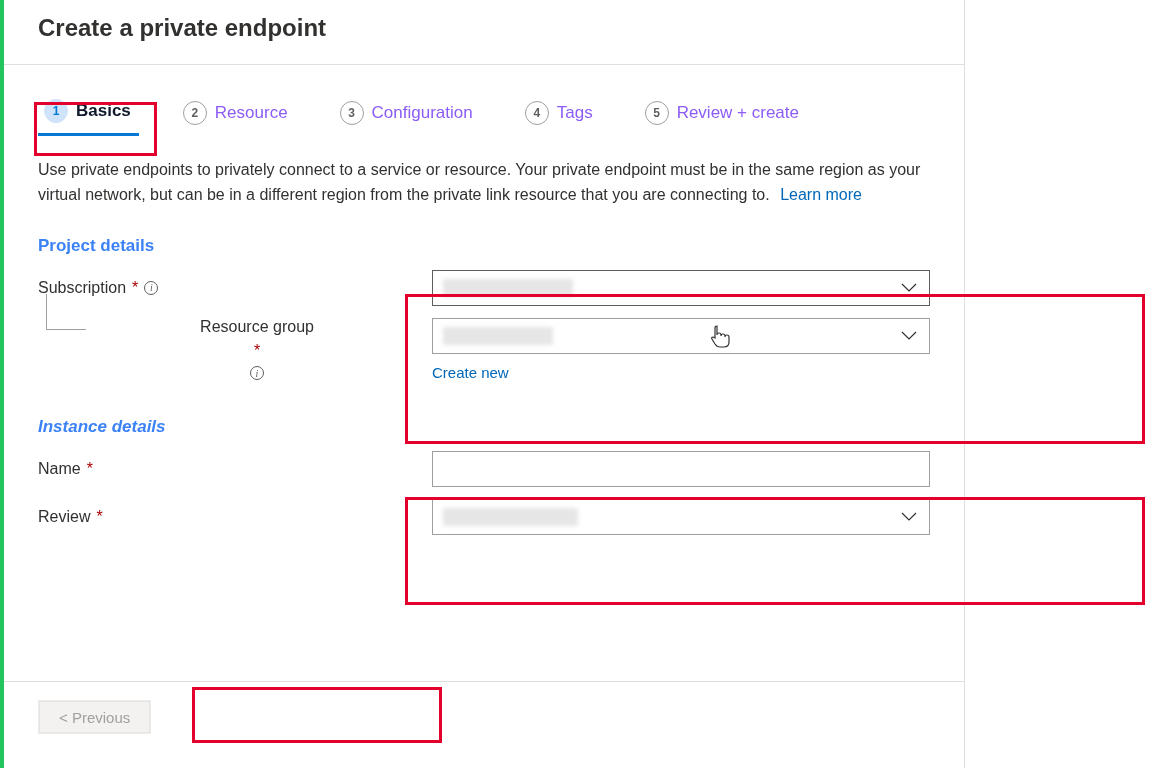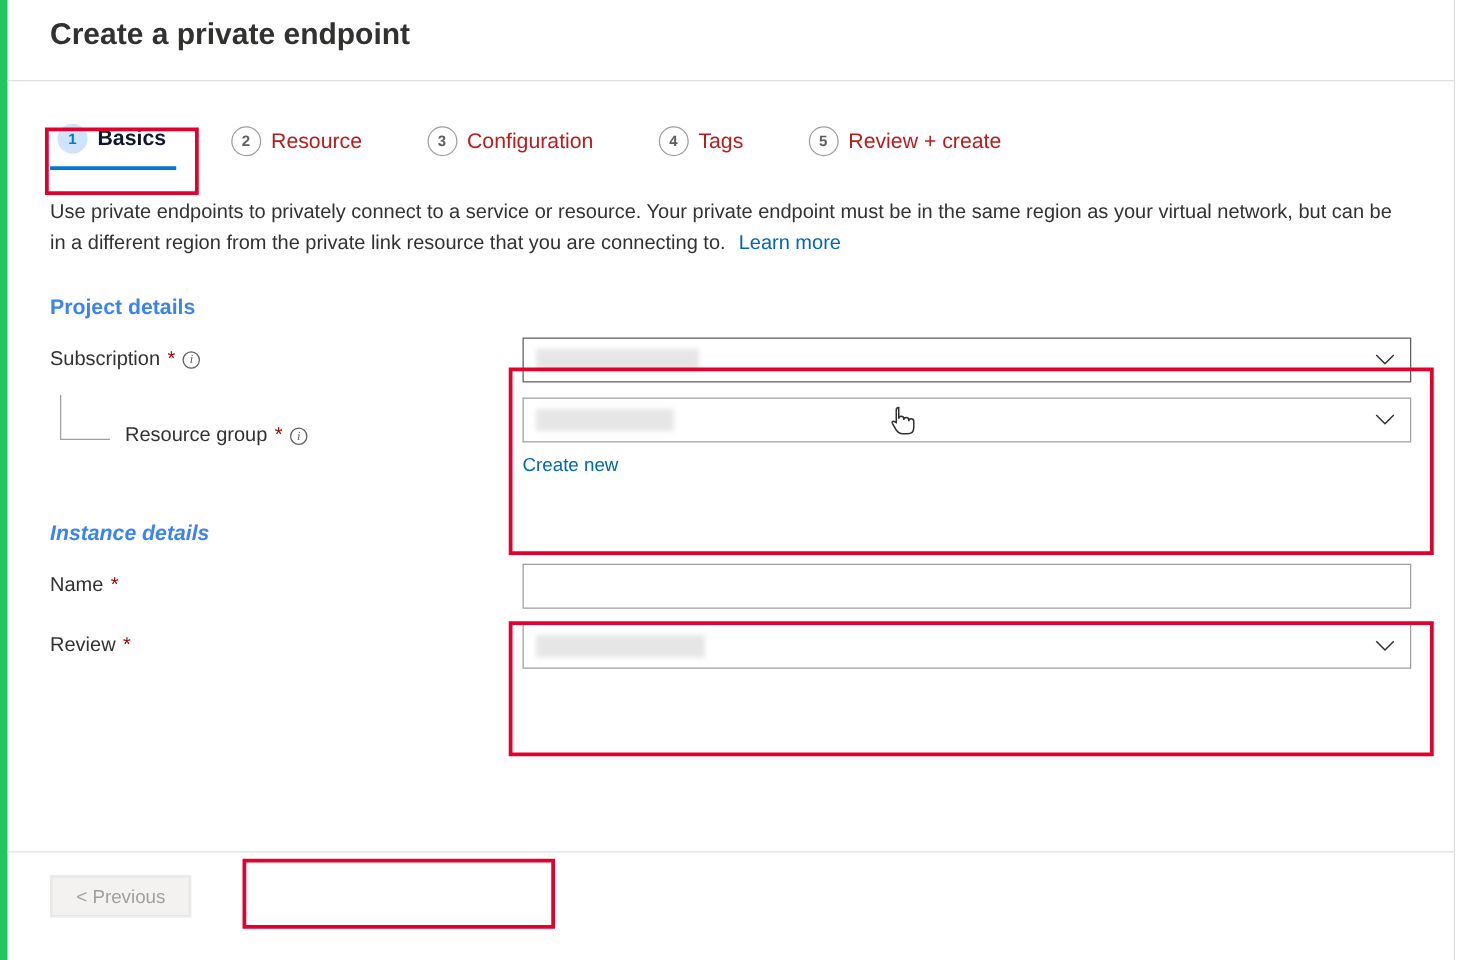--- a/index.html
+++ b/index.html
@@ -4,23 +4,23 @@
 <style>
   * { box-sizing: border-box; }
   body {
     margin: 0;
     font-family: "Segoe UI", -apple-system, Arial, sans-serif;
     color: #323130;
     background: #fff;
     font-size: 14px;
   }
   .page {
-    border-left: 6px solid #22c55e;
+    border-left: 4px solid #22c55e;
     border-right: 1px solid #e1dfdd;
-    width: 1164px;
+    width: 965px;
     height: 768px;
     position: relative;
   }
   .header {
     padding: 14px 34px 22px 34px;
     border-bottom: 1px solid #e1dfdd;
   }
   .header h1 {
     margin: 0;
     font-size: 24px;
@@ -58,21 +58,21 @@
     border: 1px solid #a19f9d;
     color: #605e5c;
   }
   .tab.active .tab-num {
     background: #cfe4fa;
     border-color: #cfe4fa;
     color: #0078d4;
   }
   .tab-label {
     font-size: 17px;
-    color: #b91c1c;
+    color: #8b5cf6;
   }
   .tab.active .tab-label {
     color: #0f172a;
     font-weight: 600;
   }
   .highlight-box {
     position: absolute;
     border: 3px solid #e3002c;
     pointer-events: none;
   }
@@ -91,32 +91,34 @@
   .section-title {
     font-size: 17px;
     font-weight: 600;
     margin: 10px 0 14px 0;
     color: #3b82f6;
   }
   .field-row {
     display: flex;
     align-items: center;
     margin-bottom: 12px;
+    gap: 16px;
   }
   .field-label {
     width: 378px;
     font-size: 16px;
     color: #323130;
     display: flex;
     align-items: center;
     gap: 6px;
   }
   .field-label.indented {
     padding-left: 60px;
     position: relative;
+    flex-direction: column;
   }
   .elbow {
     position: absolute;
     left: 8px;
     top: -24px;
     width: 40px;
     height: 36px;
     border-left: 1px solid #a19f9d;
     border-bottom: 1px solid #a19f9d;
   }

